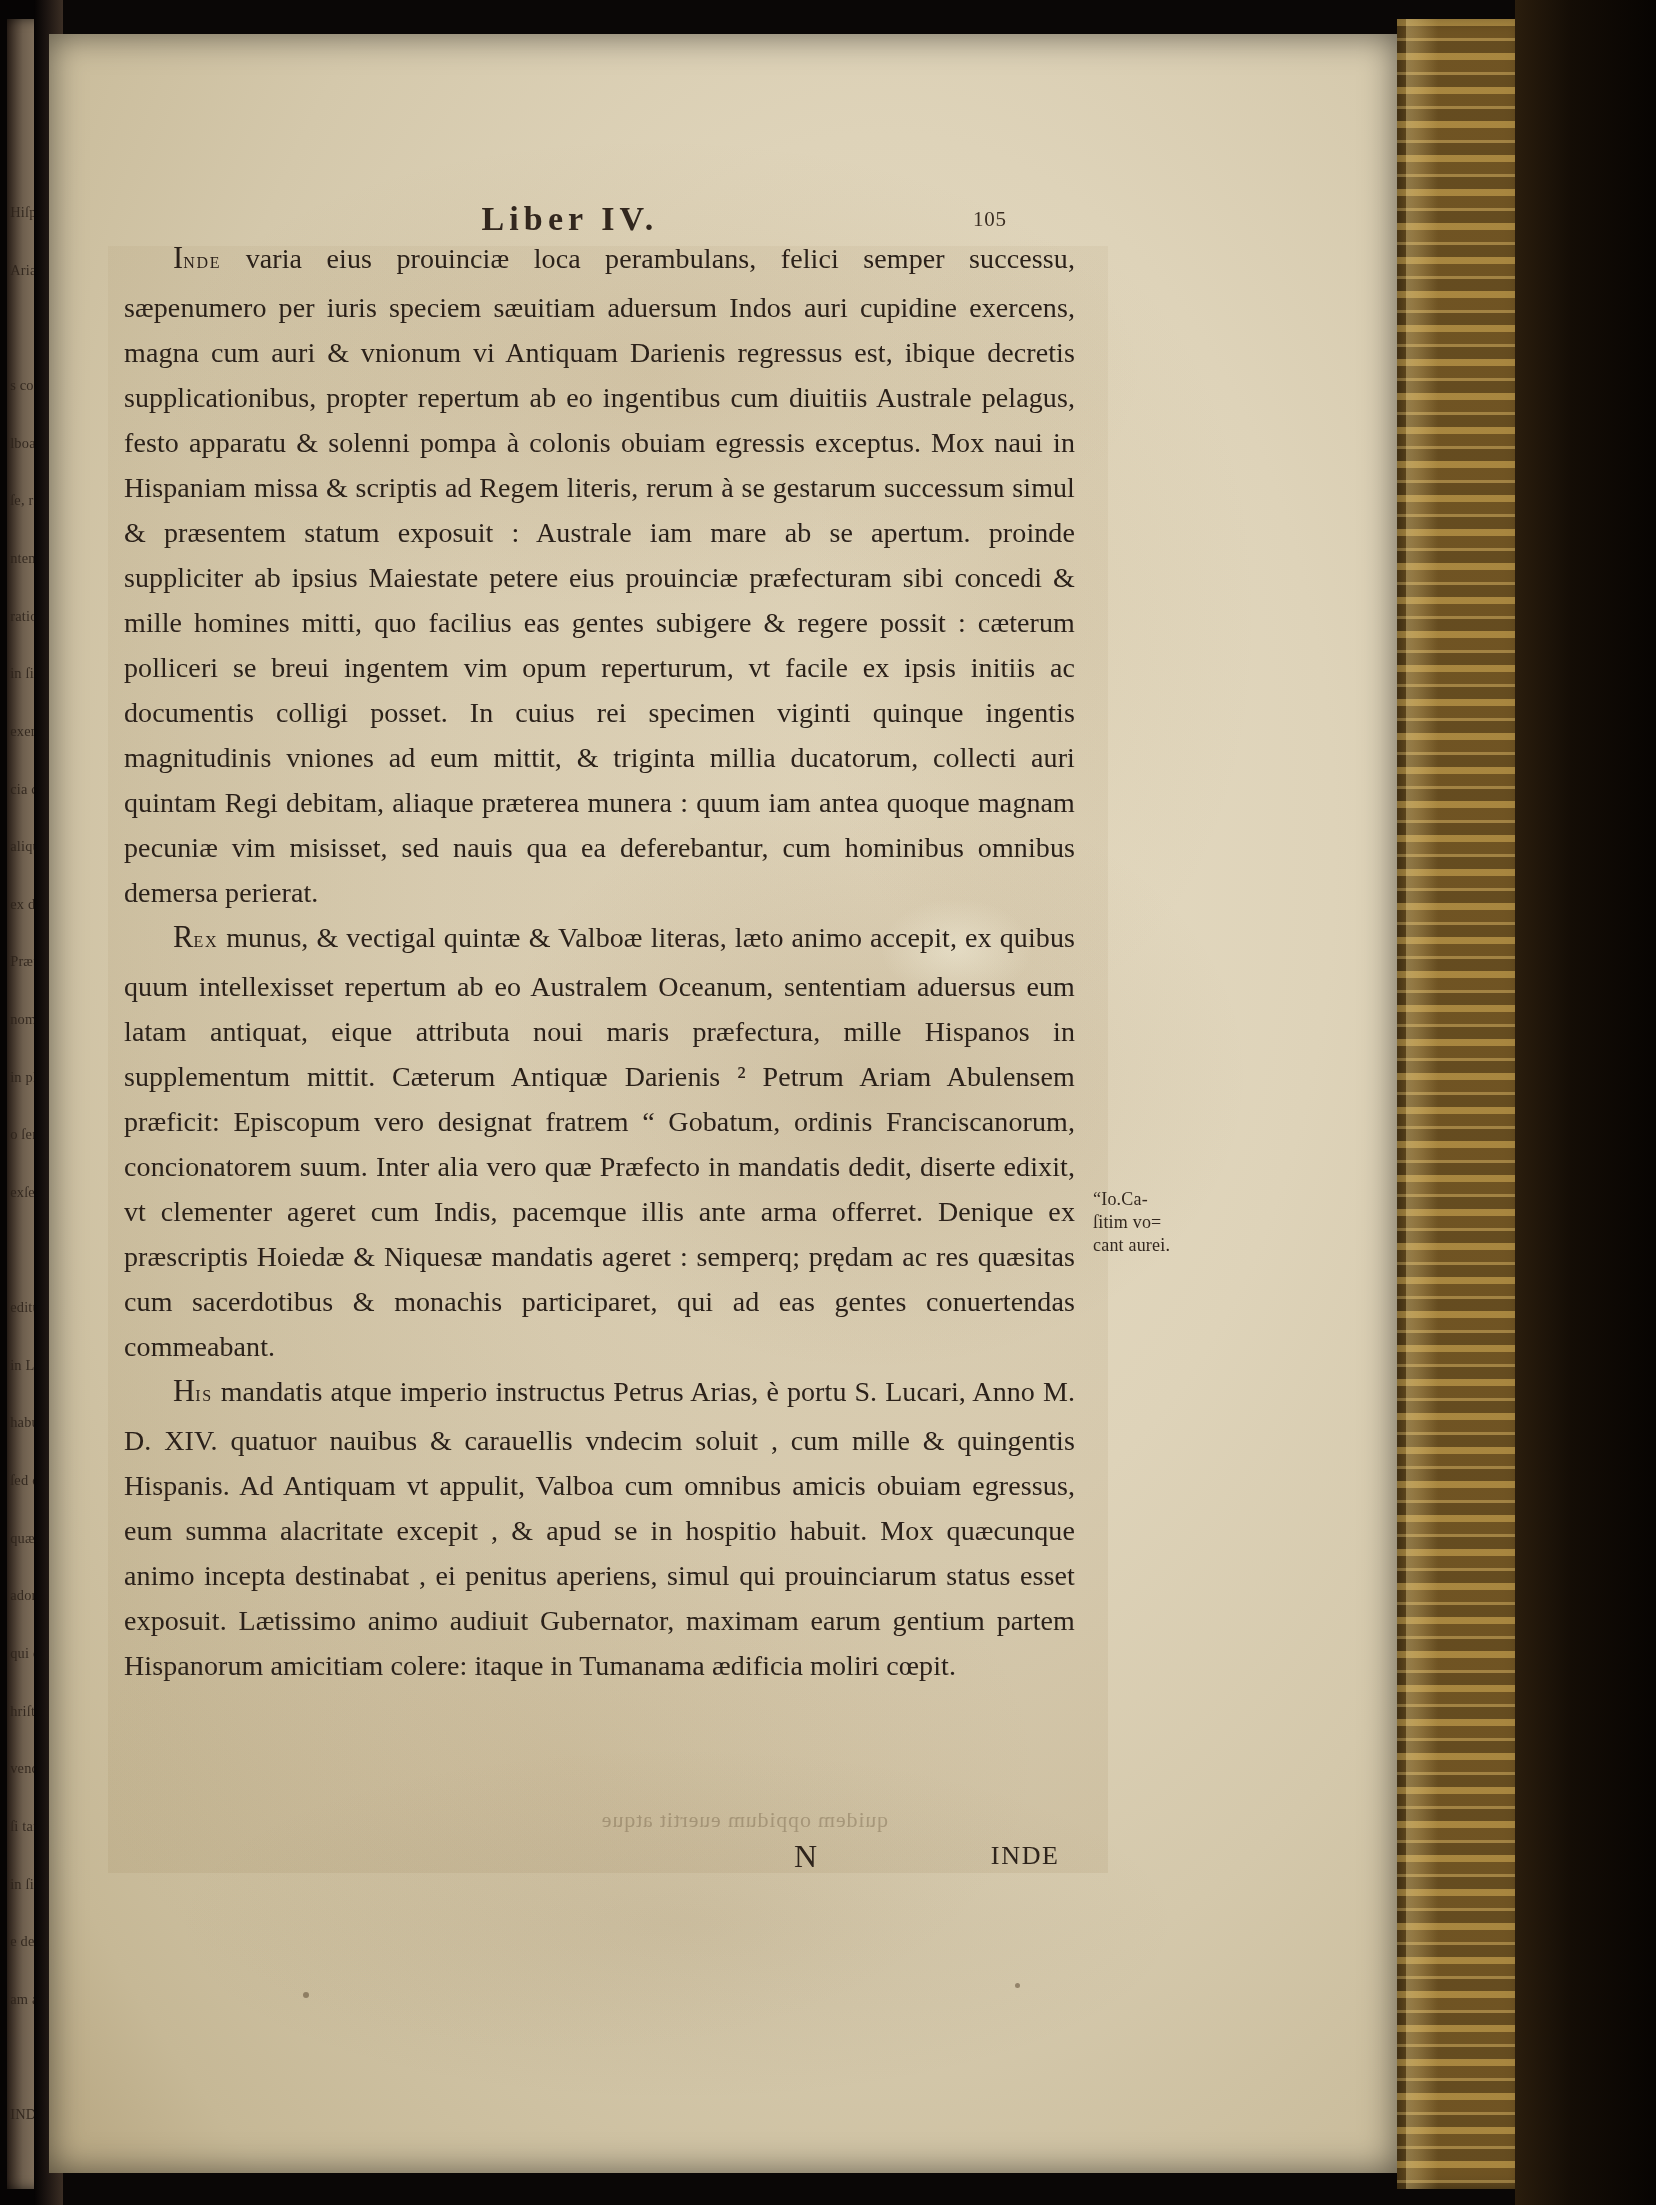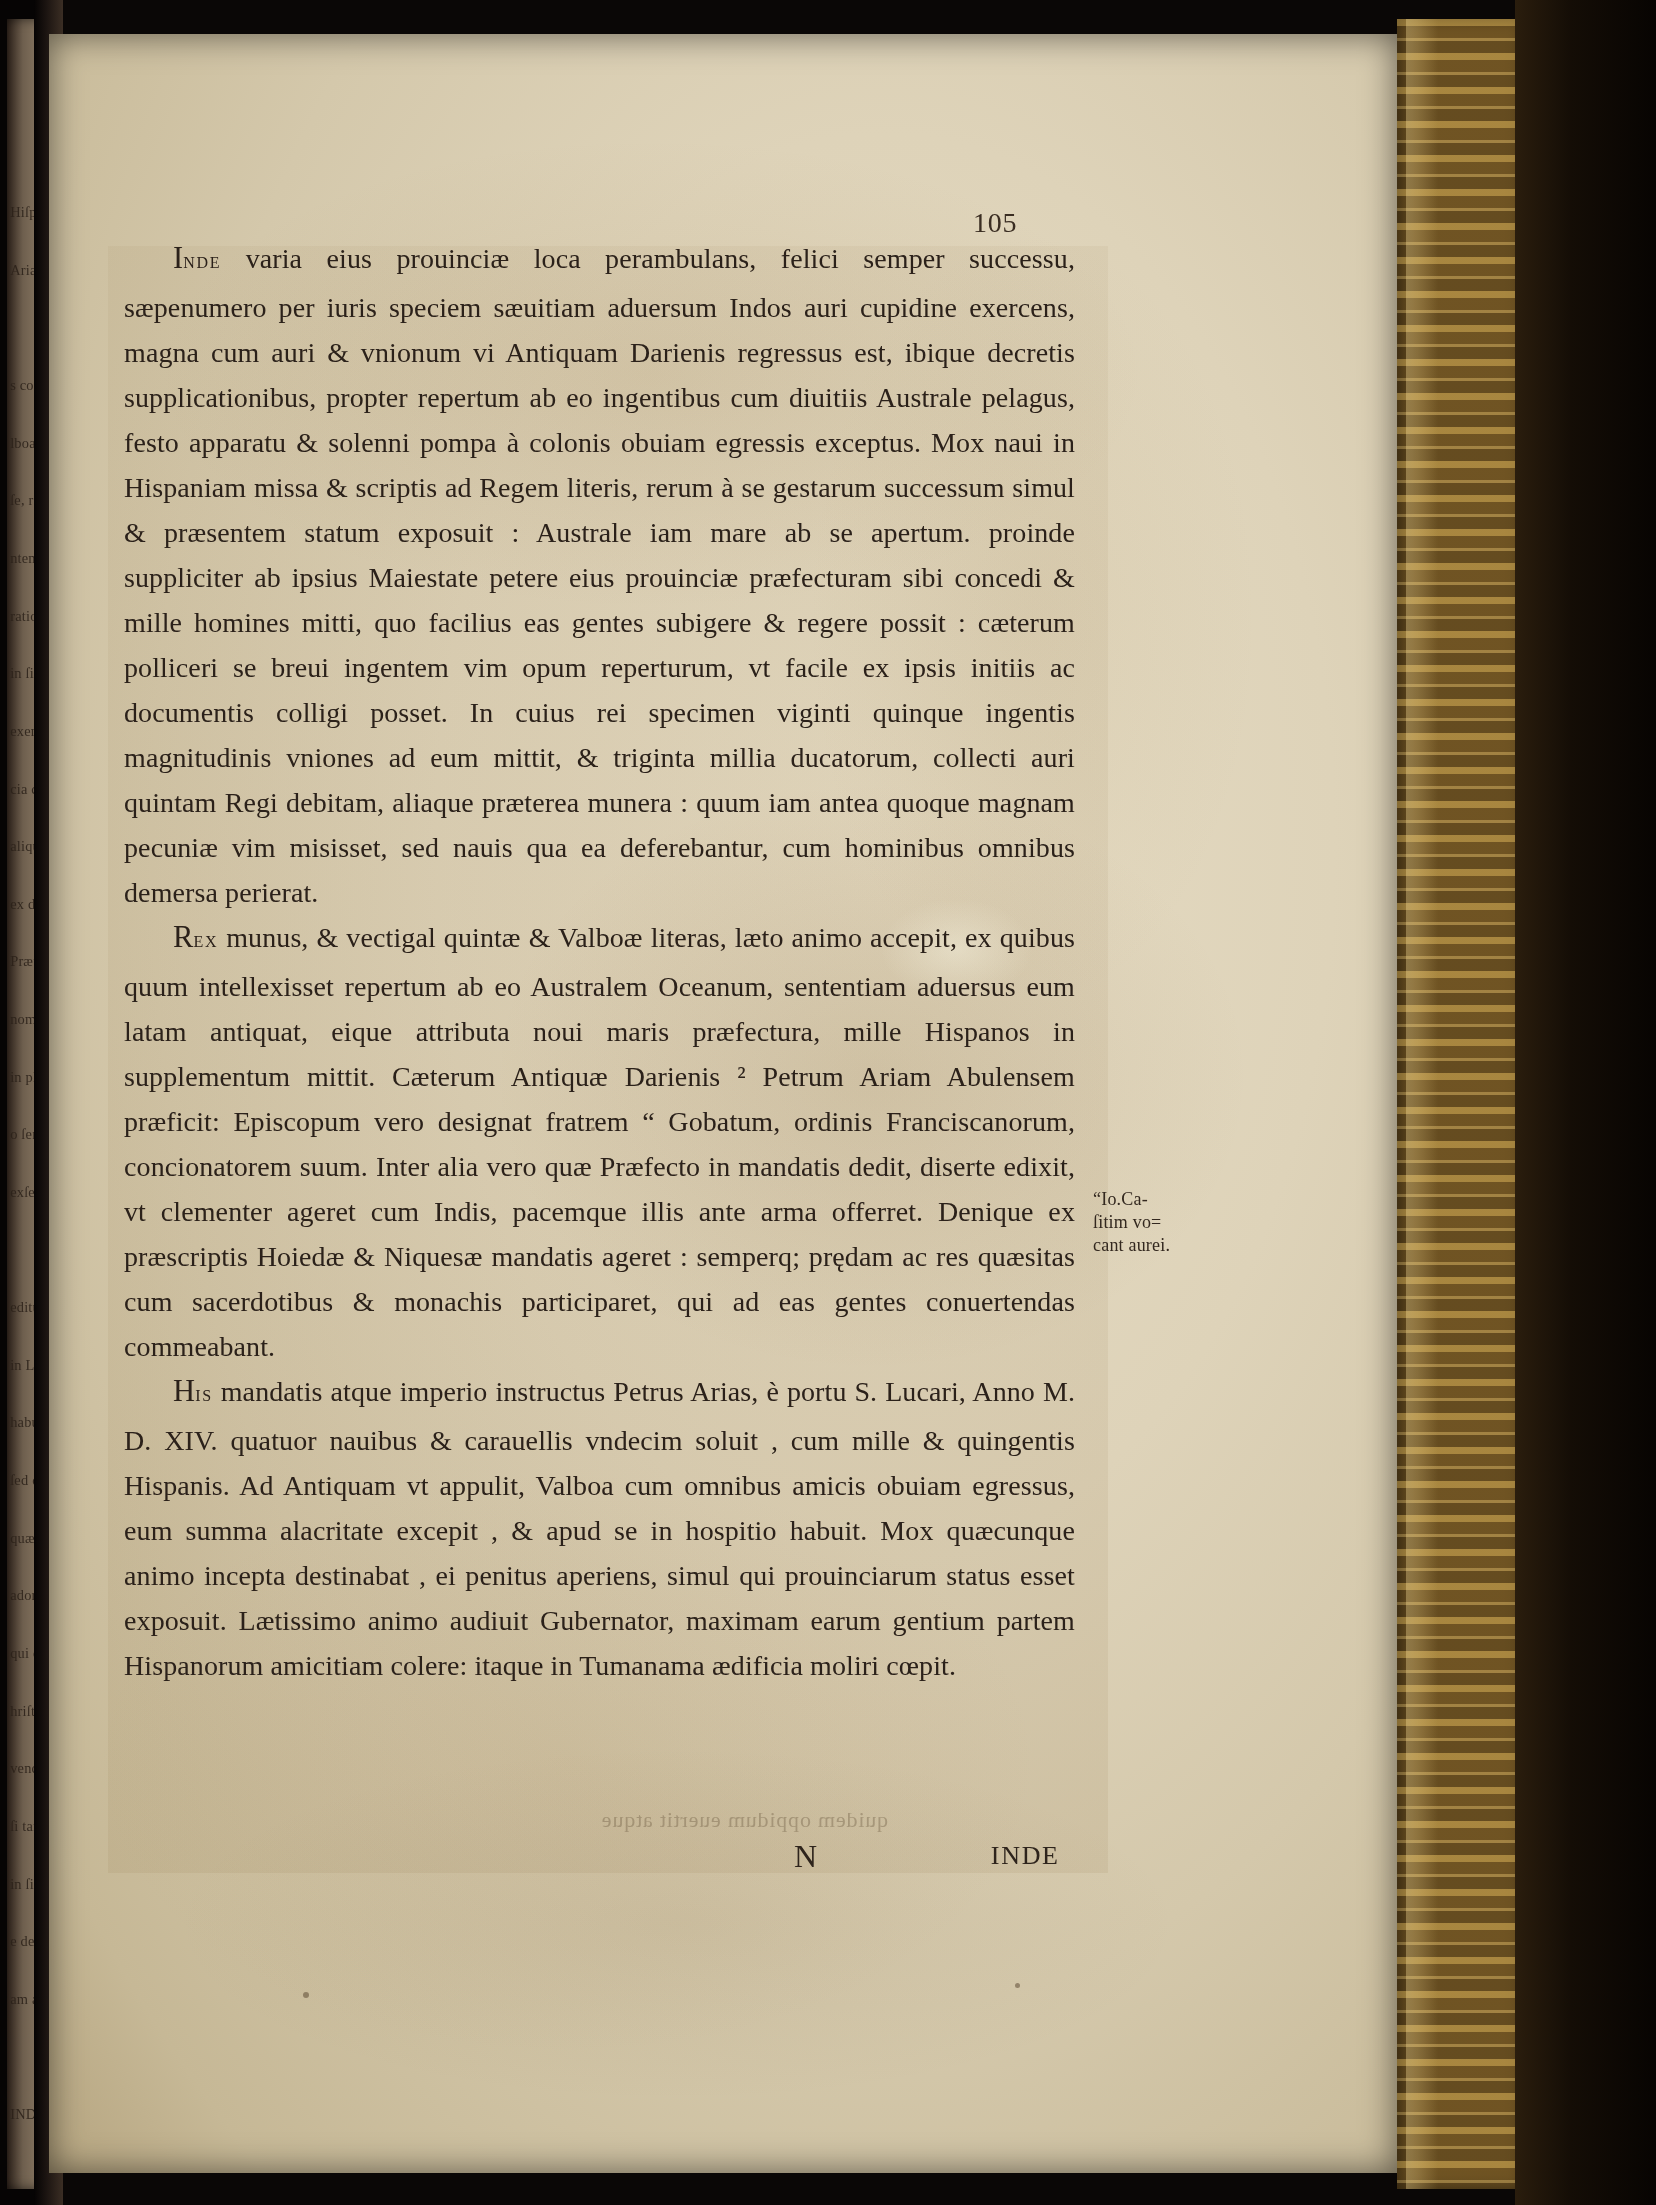--- a/index.html
+++ b/index.html
@@ -166,21 +166,21 @@
     font-size: 34px;
     letter-spacing: 5.1px;
     color: #32271e;
     font-weight: 600;
   }
   #page-number {
     position: absolute;
     left: 924px;
     top: 173px;
     width: 102px;
-    font-size: 28px;
+    font-size: 21px;
     color: #3a2d22;
     letter-spacing: 0.8px;
   }
 
   #body-text {
     position: absolute;
     left: 75px;
     top: 202px;
     width: 951px;
     font-size: 28px;
@@ -315,20 +315,23 @@
     <div class="stain s5"></div>
     <div id="text-band"></div>
     <div class="stain s4"></div>
 
     <div class="speck" style="left:254px; top:1958px; width:6px; height:6px;"></div>
     <div class="speck" style="left:966px; top:1949px; width:5.1px; height:5.1px;"></div>
     <div class="speck" style="left:542px; top:1093px; width:4.2px; height:4.2px;"></div>
 
     <div id="page-content">
 
+      <div id="running-head">
+        <span class="rh-title">Liber IV.</span>
+      </div>
 
       <div id="page-number">105</div>
 
       <div id="body-text">
         <p class="indent"><span class="dropcapish">I</span><span class="smallcap-lead">NDE</span> varia eius prouinciæ loca perambulans, felici semper successu, sæpenumero per iuris speciem sæuitiam aduersum Indos auri cupidine exercens, magna cum auri &amp; vnionum vi Antiquam Darienis regressus est, ibique decretis supplicationibus, propter repertum ab eo ingentibus cum diuitiis Australe pelagus, festo apparatu &amp; solenni pompa à colonis obuiam egressis exceptus. Mox naui in Hispaniam missa &amp; scriptis ad Regem literis, rerum à se gestarum successum simul &amp; præsentem statum exposuit : Australe iam mare ab se apertum. proinde suppliciter ab ipsius Maiestate petere eius prouinciæ præfecturam sibi concedi &amp; mille homines mitti, quo facilius eas gentes subigere &amp; regere possit : cæterum polliceri se breui ingentem vim opum reperturum, vt facile ex ipsis initiis ac documentis colligi posset. In cuius rei specimen viginti quinque ingentis magnitudinis vniones ad eum mittit, &amp; triginta millia ducatorum, collecti auri quintam Regi debitam, aliaque præterea munera : quum iam antea quoque magnam pecuniæ vim misisset, sed nauis qua ea deferebantur, cum hominibus omnibus demersa perierat.</p>
         <p class="indent"><span class="dropcapish">R</span><span class="smallcap-lead">EX</span> munus, &amp; vectigal quintæ &amp; Valboæ literas, læto animo accepit, ex quibus quum intellexisset repertum ab eo Australem Oceanum, sententiam aduersus eum latam antiquat, eique attributa noui maris præfectura, mille Hispanos in supplementum mittit. Cæterum Antiquæ Darienis ² Petrum Ariam Abulensem præficit: Episcopum vero designat fratrem “ Gobatum, ordinis Franciscanorum, concionatorem suum. Inter alia vero quæ Præfecto in mandatis dedit, diserte edixit, vt clementer ageret cum Indis, pacemque illis ante arma offerret. Denique ex præscriptis Hoiedæ &amp; Niquesæ mandatis ageret : semperq; prędam ac res quæsitas cum sacerdotibus &amp; monachis participaret, qui ad eas gentes conuertendas commeabant.</p>
         <p class="indent"><span class="dropcapish">H</span><span class="smallcap-lead">IS</span> mandatis atque imperio instructus Petrus Arias, è portu S. Lucari, Anno M. D. XIV. quatuor nauibus &amp; carauellis vndecim soluit , cum mille &amp; quingentis Hispanis. Ad Antiquam vt appulit, Valboa cum omnibus amicis obuiam egressus, eum summa alacritate excepit , &amp; apud se in hospitio habuit. Mox quæcunque animo incepta destinabat , ei penitus aperiens, simul qui prouinciarum status esset exposuit. Lætissimo animo audiuit Gubernator, maximam earum gentium partem Hispanorum amicitiam colere: itaque in Tumanama ædificia moliri cœpit.</p>
       </div>
 
       <div id="margin-note">

